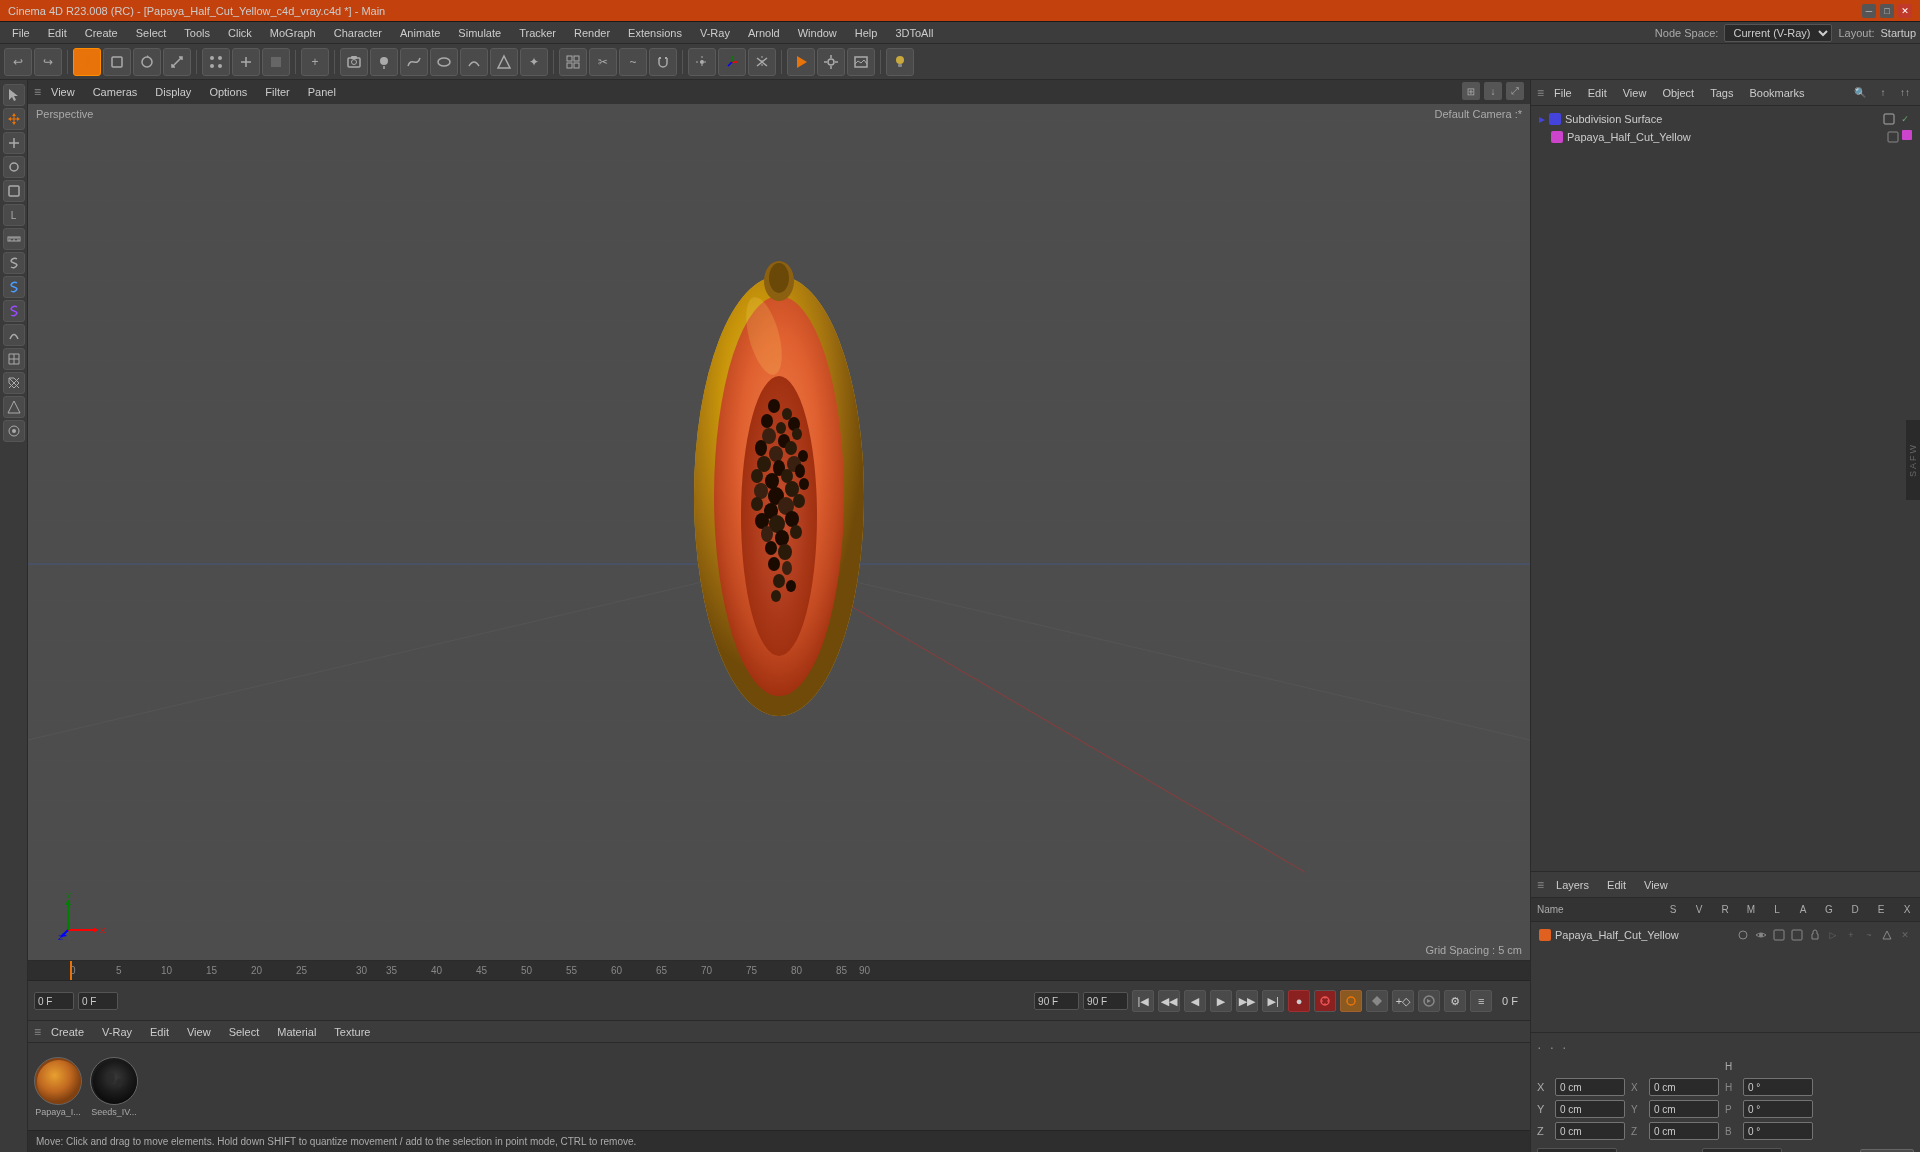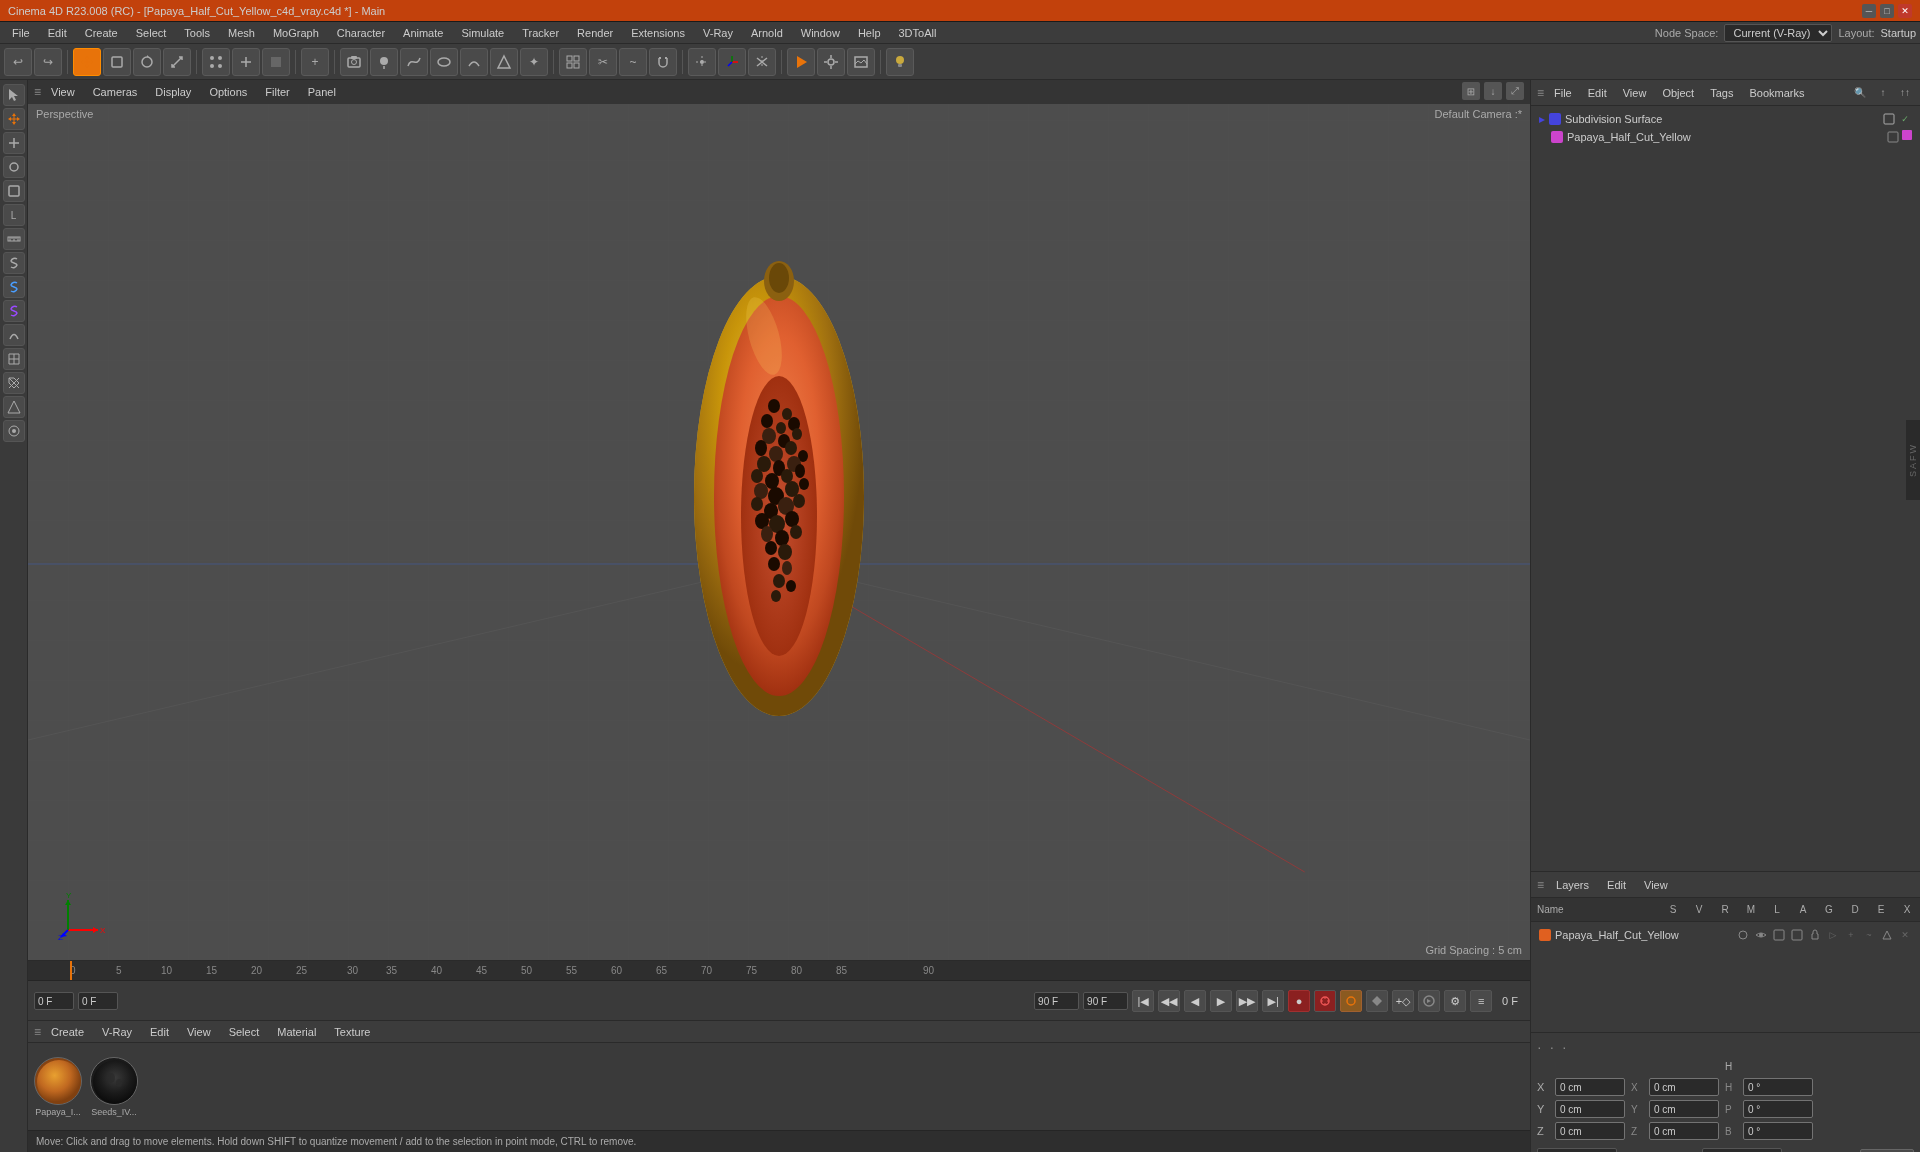--- a/index.html
+++ b/index.html
@@ -278,21 +278,21 @@
     <button class="win-btn close">✕</button>
   </div>
 </div>
 
 <div id="menu-bar">
   <span class="menu-item">File</span>
   <span class="menu-item">Edit</span>
   <span class="menu-item">Create</span>
   <span class="menu-item">Select</span>
   <span class="menu-item">Tools</span>
-  <span class="menu-item">Mesh</span>
+  <span class="menu-item">Click</span>
   <span class="menu-item">MoGraph</span>
   <span class="menu-item">Character</span>
   <span class="menu-item">Animate</span>
   <span class="menu-item">Simulate</span>
   <span class="menu-item">Tracker</span>
   <span class="menu-item">Render</span>
   <span class="menu-item">Extensions</span>
   <span class="menu-item">V-Ray</span>
   <span class="menu-item">Arnold</span>
   <span class="menu-item">Window</span>
@@ -678,33 +678,33 @@
     </div>
 
     <div id="timeline">
       <div id="timeline-ruler">
         <span class="timeline-mark" style="left:42px">0</span>
         <span class="timeline-mark" style="left:88px">5</span>
         <span class="timeline-mark" style="left:133px">10</span>
         <span class="timeline-mark" style="left:178px">15</span>
         <span class="timeline-mark" style="left:223px">20</span>
         <span class="timeline-mark" style="left:268px">25</span>
-        <span class="timeline-mark" style="left:319px">30</span>
+        <span class="timeline-mark" style="left:328px">30</span>
         <span class="timeline-mark" style="left:358px">35</span>
         <span class="timeline-mark" style="left:403px">40</span>
         <span class="timeline-mark" style="left:448px">45</span>
         <span class="timeline-mark" style="left:493px">50</span>
         <span class="timeline-mark" style="left:538px">55</span>
         <span class="timeline-mark" style="left:583px">60</span>
         <span class="timeline-mark" style="left:628px">65</span>
         <span class="timeline-mark" style="left:673px">70</span>
         <span class="timeline-mark" style="left:718px">75</span>
         <span class="timeline-mark" style="left:763px">80</span>
         <span class="timeline-mark" style="left:808px">85</span>
-        <span class="timeline-mark" style="left:895px">90</span>
+        <span class="timeline-mark" style="left:831px">90</span>
         <div id="timeline-playhead"></div>
       </div>
 
       <div id="timeline-controls">
         <input type="text" class="tl-input" value="0 F" style="width: 40px;">
         <input type="text" class="tl-input" value="0 F" style="width: 40px;">
         <div style="flex:1;"></div>
         <input type="text" class="tl-input" value="90 F" style="width: 45px;">
         <input type="text" class="tl-input" value="90 F" style="width: 45px;">
 

